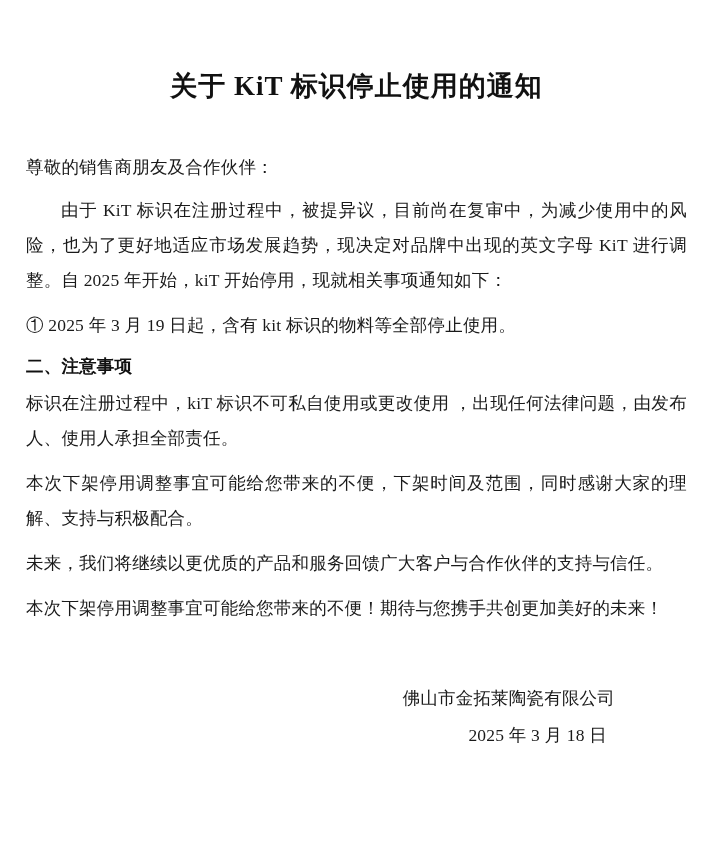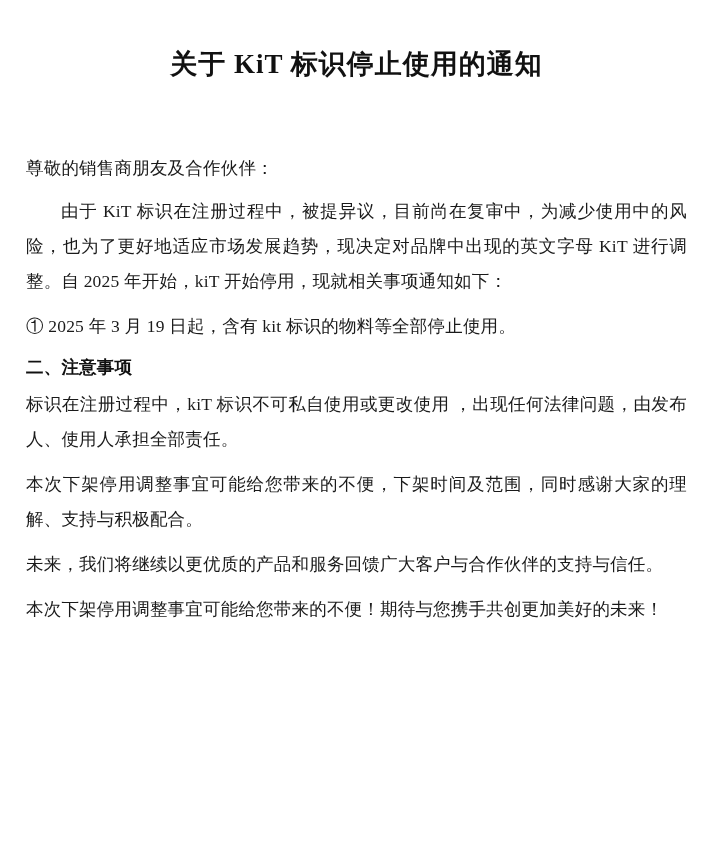--- a/index.html
+++ b/index.html
@@ -12,35 +12,35 @@
     height: 868px;
     font-family: "Liberation Serif", "DejaVu Serif", serif;
     color: #1a1a1a;
     overflow: hidden;
   }
   .page {
     position: relative;
     width: 713px;
     height: 617px;
     box-sizing: border-box;
-    padding: 28px 26px 0 26px;
+    padding: 50px 26px 0 26px;
     background: #ffffff;
   }
   .doc-title {
     text-align: center;
     font-size: 27px;
     font-weight: bold;
     letter-spacing: 1px;
     margin: 18px 0 0 0;
     line-height: 1.4;
     color: #111111;
     font-family: "Liberation Serif", "DejaVu Serif", serif;
   }
   .body-block {
-    margin-top: 67px;
+    margin-top: 44px;
   }
   p.para {
     font-size: 17.5px;
     line-height: 2.0;
     margin: 0 0 10px 0;
     text-align: justify;
     color: #1a1a1a;
     letter-spacing: 0.2px;
   }
   p.salutation {
@@ -105,14 +105,18 @@
     <p class="para">标识在注册过程中，kiT 标识不可私自使用或更改使用 ，出现任何法律问题，由发布人、使用人承担全部责任。</p>
 
     <p class="para">本次下架停用调整事宜可能给您带来的不便，下架时间及范围，同时感谢大家的理解、支持与积极配合。</p>
 
     <p class="para">未来，我们将继续以更优质的产品和服务回馈广大客户与合作伙伴的支持与信任。</p>
 
     <p class="para">本次下架停用调整事宜可能给您带来的不便！期待与您携手共创更加美好的未来！</p>
 
   </div>
 
+  <div class="sign-block">
+    <div class="sign-company">佛山市金拓莱陶瓷有限公司</div>
+    <div class="sign-date">2025 年 3 月 18 日</div>
+  </div>
 
 </div>
 
 </body></html>

